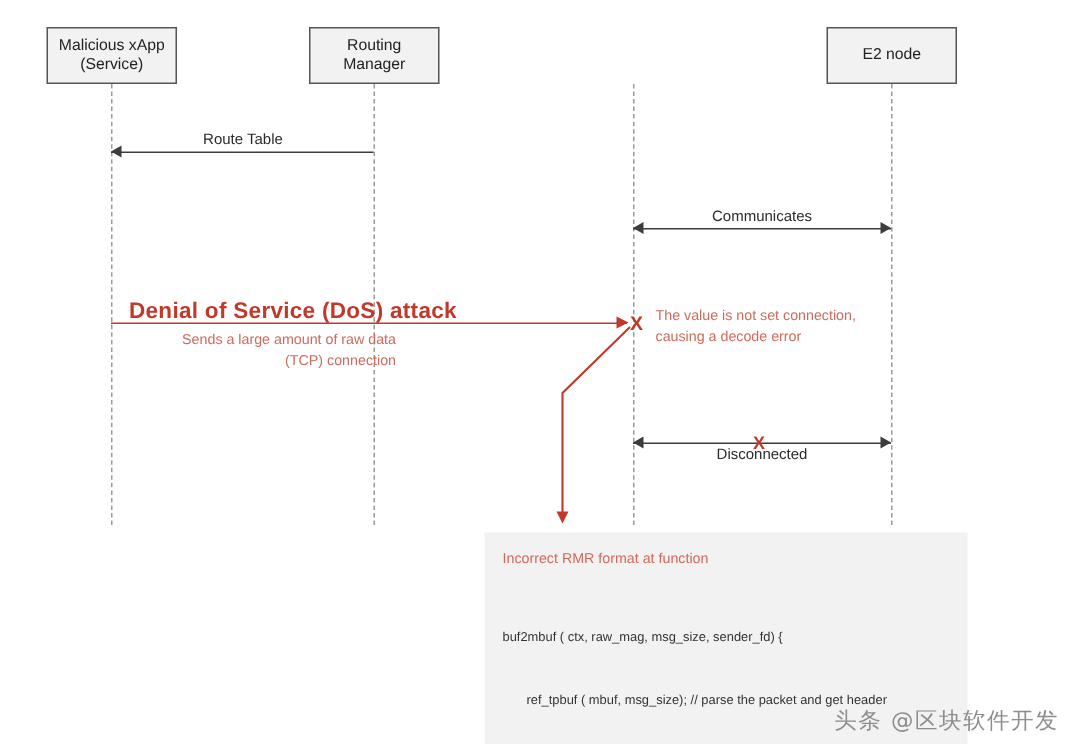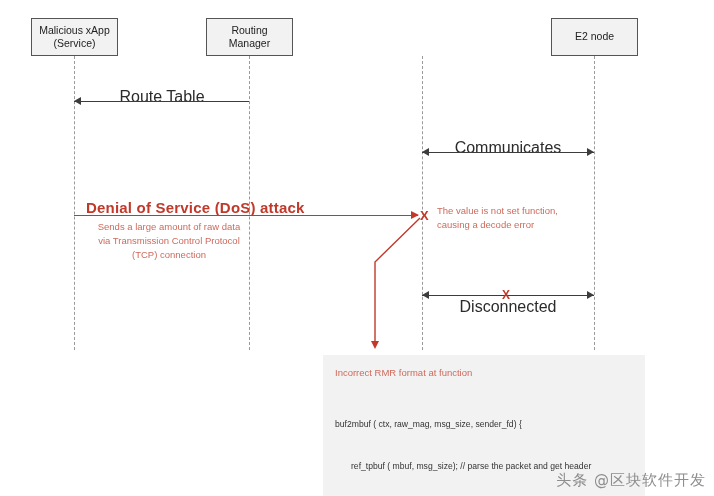--- a/index.html
+++ b/index.html
@@ -40,21 +40,21 @@
   }
 
   
   .msg-line {
     position: absolute;
     height: 0;
     border-top: 1px solid #3c3c3c;
   }
   .msg-label {
     position: absolute;
-    font-size: 16px;
+    font-size: 10px;
     color: #2b2b2b;
     text-align: center;
     white-space: nowrap;
     transform: translateX(-50%);
   }
   .arrowhead {
     position: absolute;
     width: 0;
     height: 0;
   }
@@ -193,28 +193,27 @@
   <div class="msg-line" style="left:422px; top:152px; width:172px;"></div>
   <div class="arrowhead left" style="left:422px; top:148px;"></div>
   <div class="arrowhead right" style="left:587px; top:148px;"></div>
 
   <div class="attack-title" style="left:86px; top:199px;">Denial of Service (DoS) attack</div>
 
   <div class="attack-line" style="left:74px; top:215px; width:344px;"></div>
   <div class="arrowhead right-red" style="left:411px; top:211px;"></div>
   <div class="x-mark" style="left:420px; top:209px;">X</div>
 
-  <div class="attack-sub" style="left:74px; top:220px; text-align:center;">
+  <div class="attack-sub" style="left:74px; top:220px; text-align:right;">
     <div>Sends a large amount of raw data</div>
-    <div>via Transmission Control Protocol</div>
     <div>(TCP) connection</div>
   </div>
 
   <div class="attack-note" style="left:437px; top:204px;">
-    <div>The value is not set function,</div>
+    <div>The value is not set connection,</div>
     <div>causing a decode error</div>
   </div>
 
   <svg style="position:absolute; left:360px; top:212px; width:70px; height:140px; overflow:visible;" width="70" height="140" viewBox="0 0 70 140">
     <polyline points="60,6 15,50 15,130" fill="none" stroke="#c0392b" stroke-width="1.4"></polyline>
   </svg>
   <div class="arrowhead down-red" style="left:370.5px; top:341px;"></div>
 
   <div class="msg-label" style="left:508px; top:298px;">Disconnected</div>
   <div class="msg-line" style="left:422px; top:295px; width:172px;"></div>

